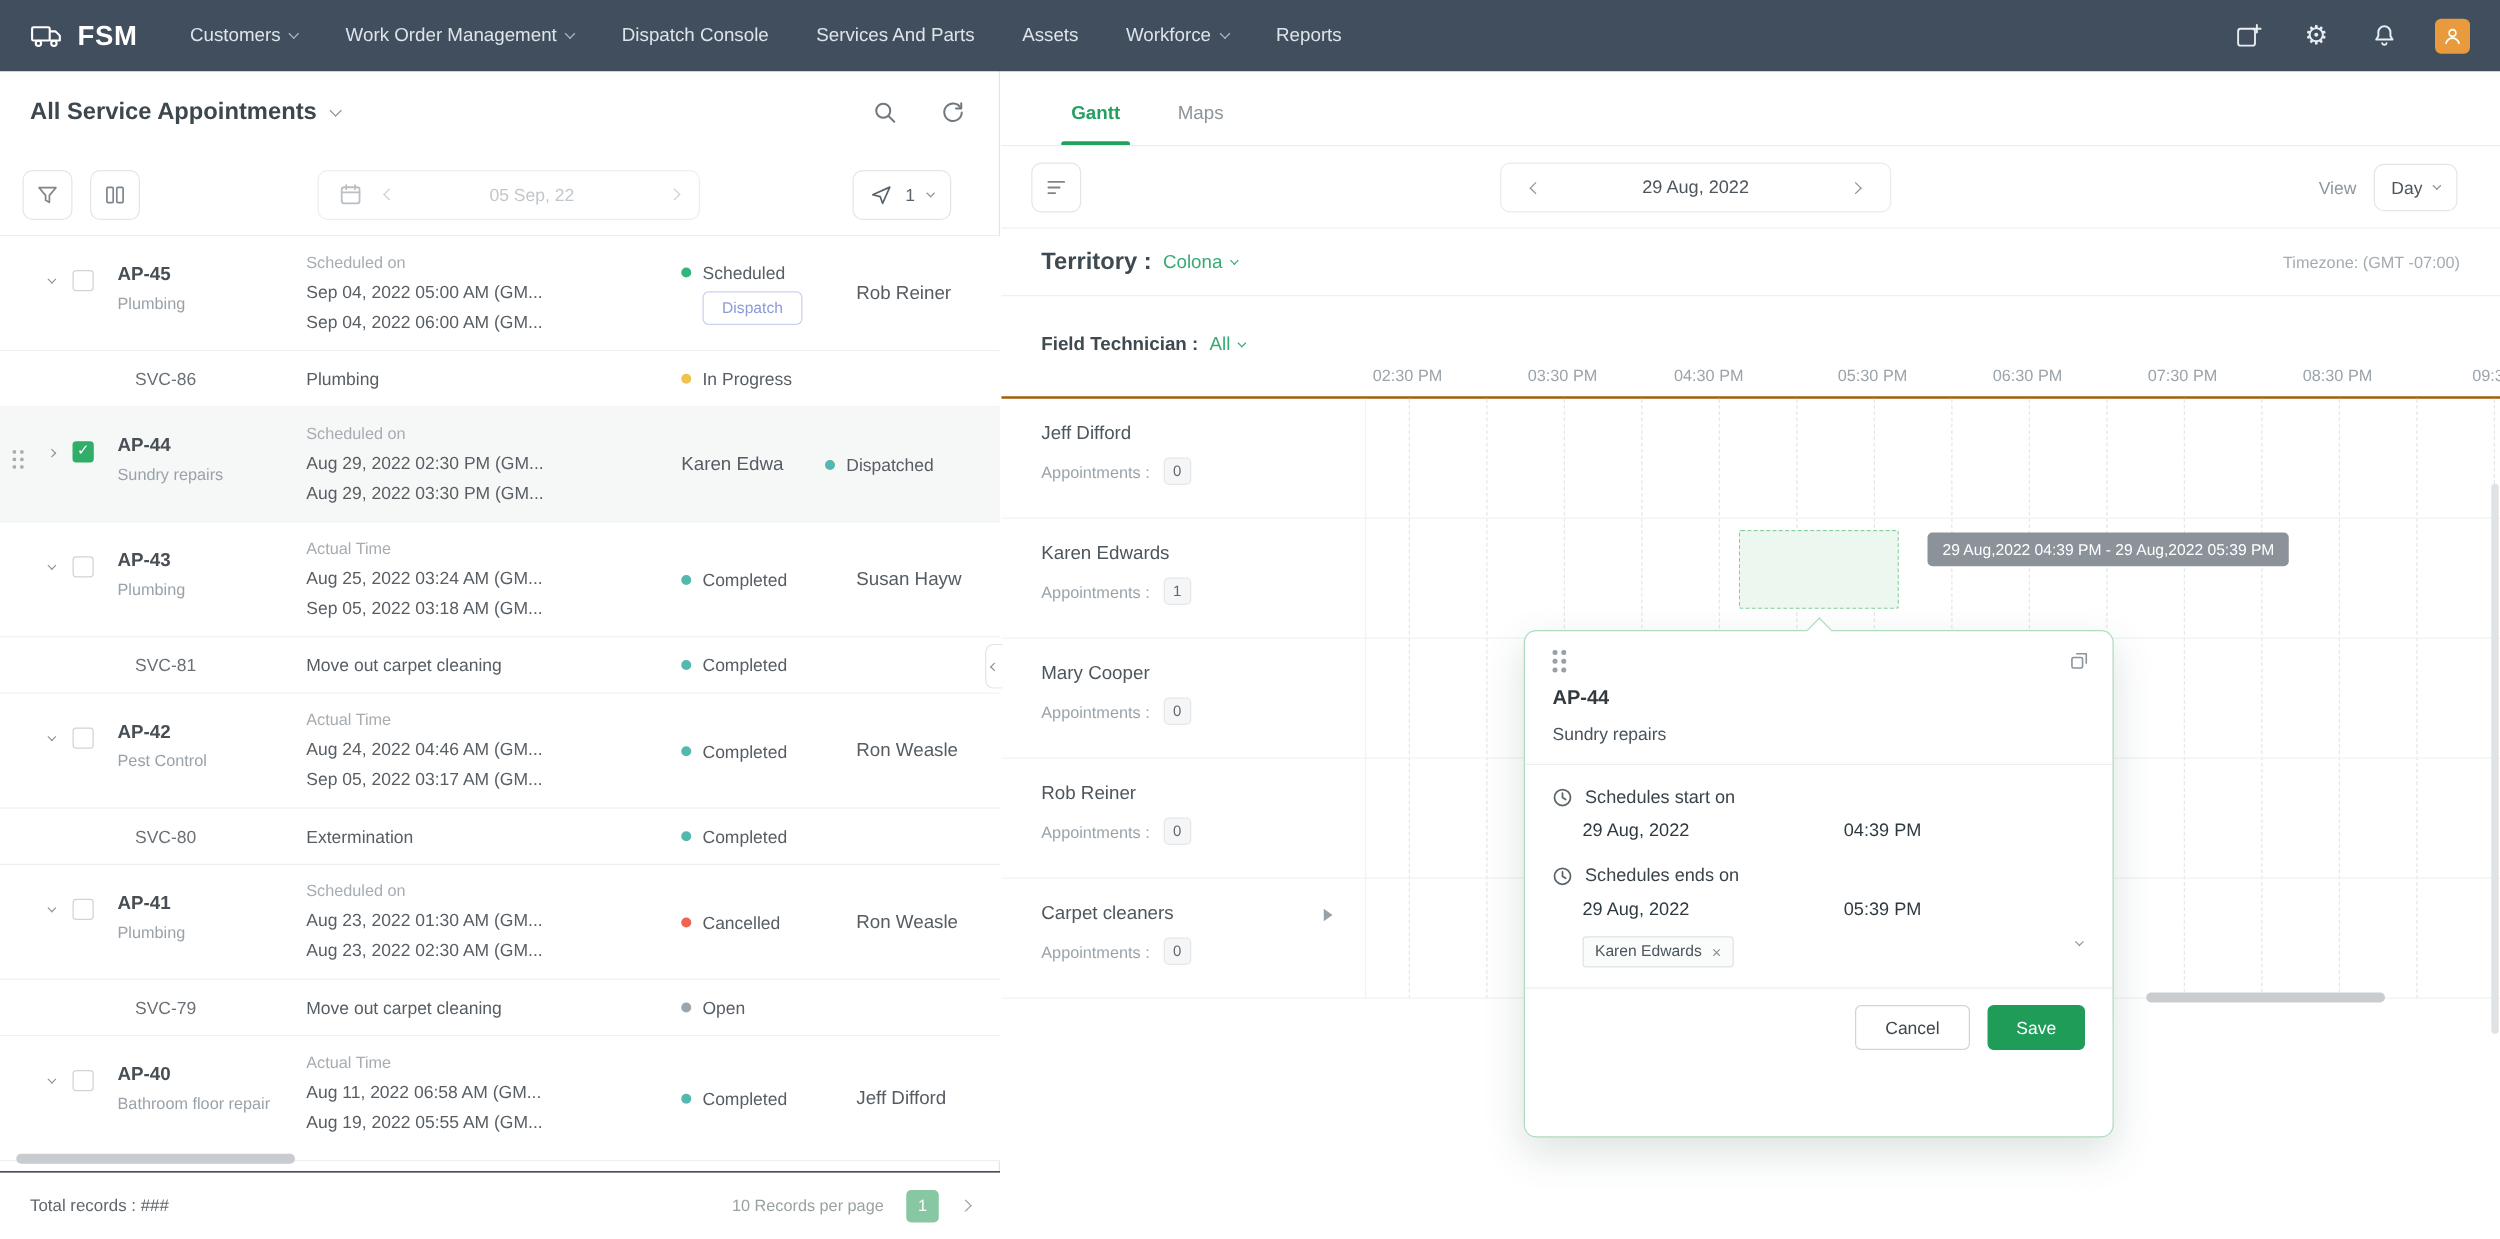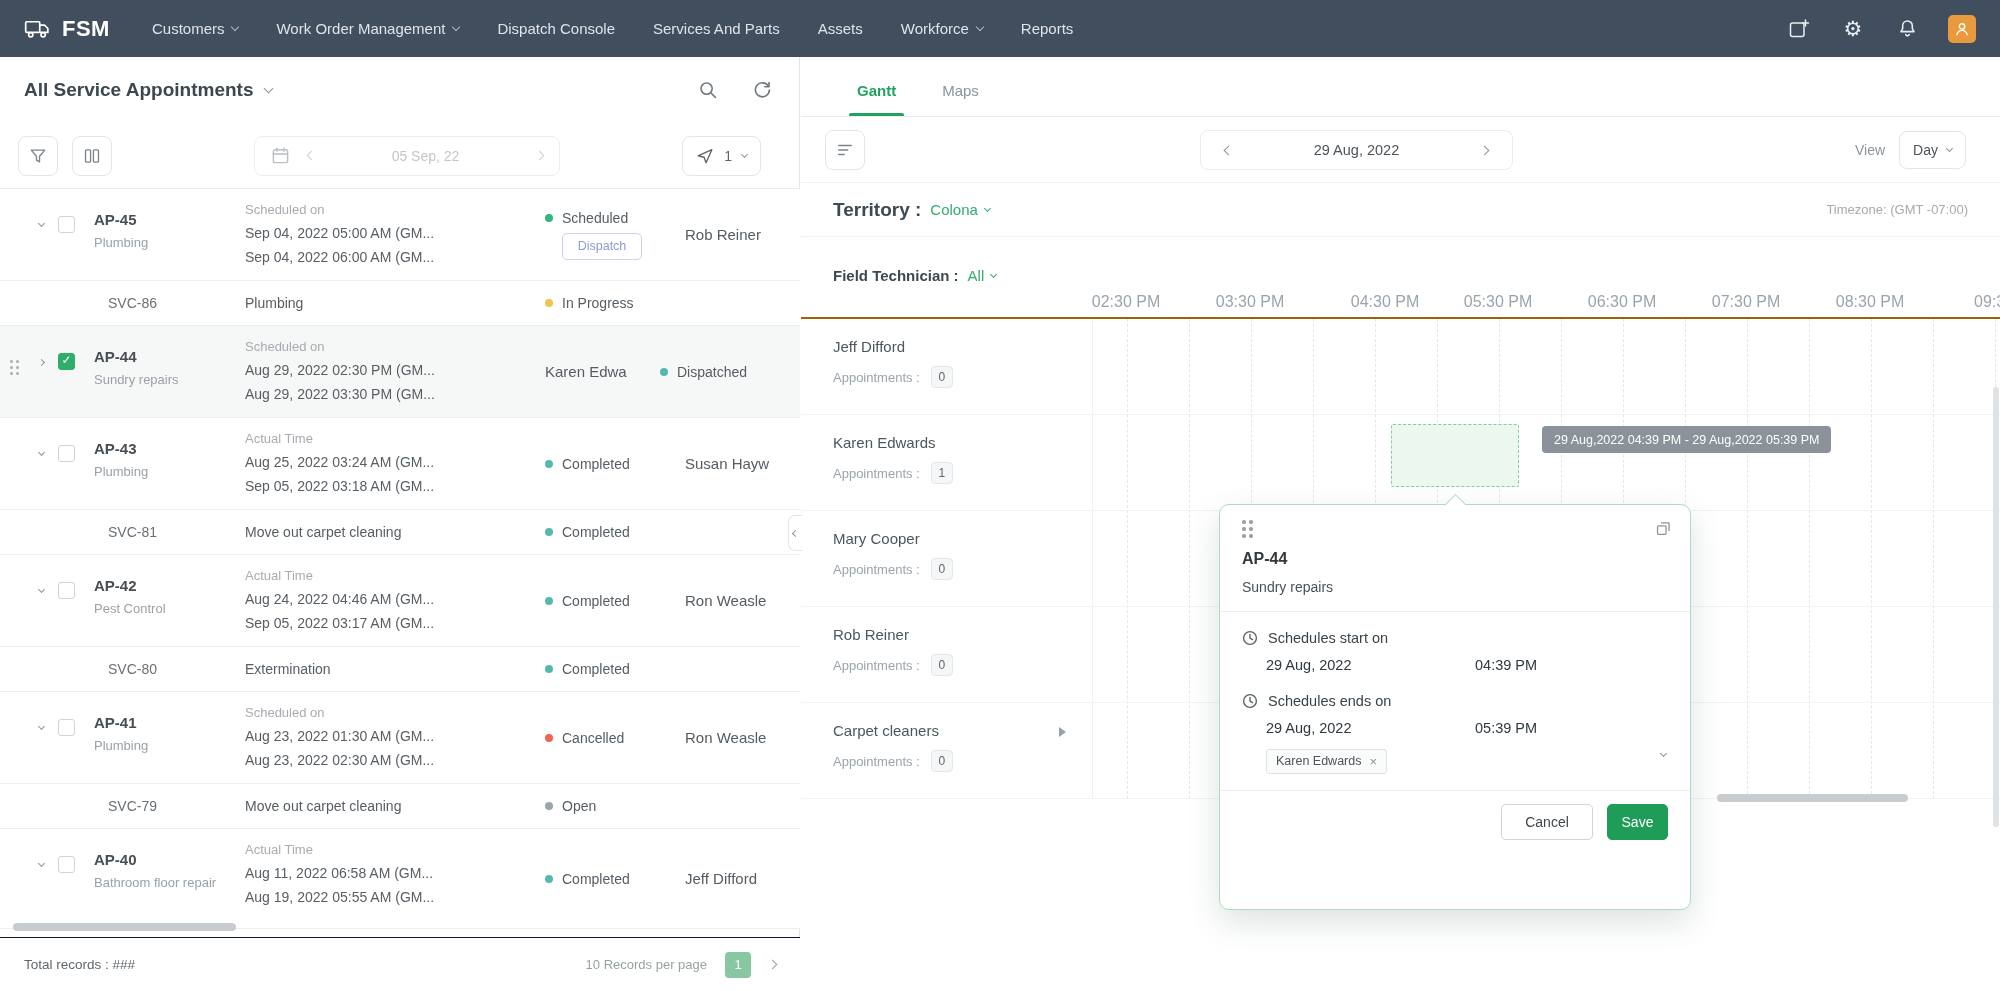--- a/index.html
+++ b/index.html
@@ -93,21 +93,21 @@
 .rp-territory { height:54px; display:flex; align-items:center; padding:0 32px; border-bottom:1px solid #eef0f1; }
 .terr-label { font-size:19px; font-weight:bold; color:#3e4950; }
 .terr-value { margin-left:9px; font-size:15px; color:#35ab71; display:flex; align-items:center; gap:7px; cursor:pointer; }
 .tz { margin-left:auto; font-size:13px; color:#a4abb0; }
 
 .rp-techheader { position:absolute; top:180px; left:0; width:1199px; height:82px; border-bottom:2px solid #a16207; }
 .ft-filter { position:absolute; left:32px; top:30px; display:flex; align-items:center; gap:9px; cursor:pointer; }
 .ft-label { font-size:15px; font-weight:bold; color:#3e4950; }
 .ft-value { font-size:15px; color:#35ab71; display:flex; align-items:center; gap:7px; }
 .time-axis { position:absolute; left:0; bottom:8px; width:100%; height:16px; }
-.time-label-axis { position:absolute; transform:translateX(-50%); font-size:16px; color:#9ba4ab; white-space:nowrap; }
+.time-label-axis { position:absolute; transform:translateX(-50%); font-size:13px; color:#9ba4ab; white-space:nowrap; }
 
 .gantt-grid { position:absolute; left:291px; top:262px; width:908px; height:480px; border-left:1px solid #f0f2f3; pointer-events:none; }
 .vline { position:absolute; top:0; bottom:0; border-left:1px dashed #e3e8ea; }
 
 .tech-list { position:absolute; top:262px; left:0; width:1199px; }
 .tech-row { height:96px; border-bottom:1px solid #f1f3f4; padding:19px 0 0 32px; position:relative; cursor:pointer; }
 .tech-name { font-size:15px; color:#4c565c; margin-bottom:11px; }
 .tech-appts { font-size:13px; color:#9aa4ab; display:flex; align-items:center; gap:11px; }
 .count-box { display:inline-flex; width:22px; height:22px; border:1px solid #e4e7e9; background:#f5f6f7; border-radius:4px; align-items:center; justify-content:center; font-size:12px; color:#666; }
 .expand-tri { position:absolute; left:258px; top:24px; width:0; height:0; border-top:5px solid transparent; border-bottom:5px solid transparent; border-left:7px solid #98a2a9; cursor:pointer; }
@@ -132,21 +132,21 @@
 .sched-row svg { color:#5a646b; }
 .sched-vals { position:relative; padding:11px 22px 0 46px; font-size:14.5px; color:#2f3a40; height:29px; }
 .sv-time { position:absolute; left:255px; top:11px; }
 .chip-row { position:relative; padding:11px 22px 0 46px; height:36px; }
 .chip { display:inline-flex; align-items:center; gap:8px; background:#fafbfb; border:1px solid #dfe3e5; border-radius:3px; padding:4px 9px; font-size:12.5px; color:#4c555c; }
 .chip-x { color:#8a939a; font-size:13px; cursor:pointer; }
 .chip-chev { position:absolute; right:24px; top:16px; }
 .popup-actions { display:flex; justify-content:flex-end; gap:14px; padding:13px 22px 0; }
 .btn { height:36px; border-radius:5px; font-size:14px; font-family:inherit; cursor:pointer; }
 .btn-cancel { width:92px; background:#fff; border:1px solid #d0d5d8; color:#3f474c; }
-.btn-save { width:61px; background:#1f9d58; border:1px solid #1f9d58; color:#fff; }
+.btn-save { width:78px; background:#1f9d58; border:1px solid #1f9d58; color:#fff; }
 </style>
 </head>
 <body>
 
 <div class="navbar">
   <div class="brand">
     <span>
       <svg width="27" height="27" viewBox="0 0 24 24" fill="none" stroke="#fff" stroke-width="1.5" stroke-linejoin="round">
         <rect x="1.5" y="6" width="12.5" height="9.5" rx="1"></rect>
         <path d="M14 9h4.2l3 3v3.5h-7.2"></path>
@@ -526,21 +526,21 @@
     <div class="ft-filter">
       <span class="ft-label">Field Technician :</span>
       <span class="ft-value">
         <span>All</span>
         <span class="chev down sm green"></span>
       </span>
     </div>
     <div class="time-axis">
         <span class="time-label-axis" style="left: 325px;">02:30 PM</span>
         <span class="time-label-axis" style="left: 449px;">03:30 PM</span>
-        <span class="time-label-axis" style="left: 584px; text-align: right;">04:30 PM</span>
+        <span class="time-label-axis" style="left: 566px; text-align: right;">04:30 PM</span>
         <span class="time-label-axis" style="left: 697px;">05:30 PM</span>
         <span class="time-label-axis" style="left: 821px;">06:30 PM</span>
         <span class="time-label-axis" style="left: 945px;">07:30 PM</span>
         <span class="time-label-axis" style="left: 1069px;">08:30 PM</span>
         <span class="time-label-axis" style="left: 1193px;">09:30</span>
       </div>
   </div>
 
   <div class="gantt-grid">
       <div class="vline" style="left: 34px;"></div>

